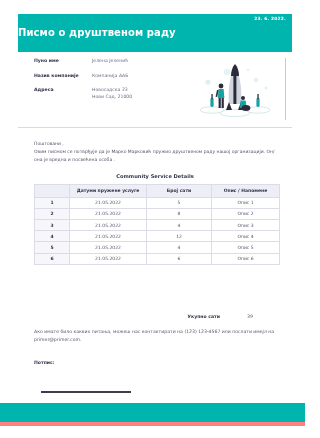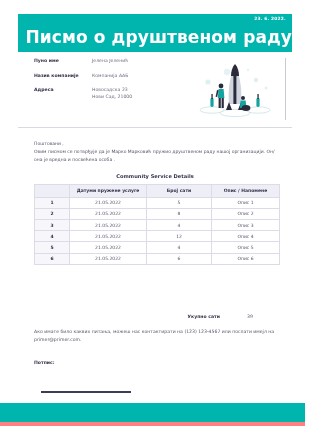--- a/index.html
+++ b/index.html
@@ -38,22 +38,22 @@
     font-size: 4.4px;
     color: #ffffff;
     letter-spacing: .2px;
     font-weight: 700;
   }
   .header-title {
     position: absolute;
     left: 0;
     right: 0;
     top: 13px;
-    text-align: right;
-    font-size: 17px;
+    text-align: left;
+    font-size: 10px;
     font-weight: 700;
     color: #ffffff;
     letter-spacing: .1px;
   }
 
   
   .fields {
     position: absolute;
     left: 34px;
     top: 58px;

